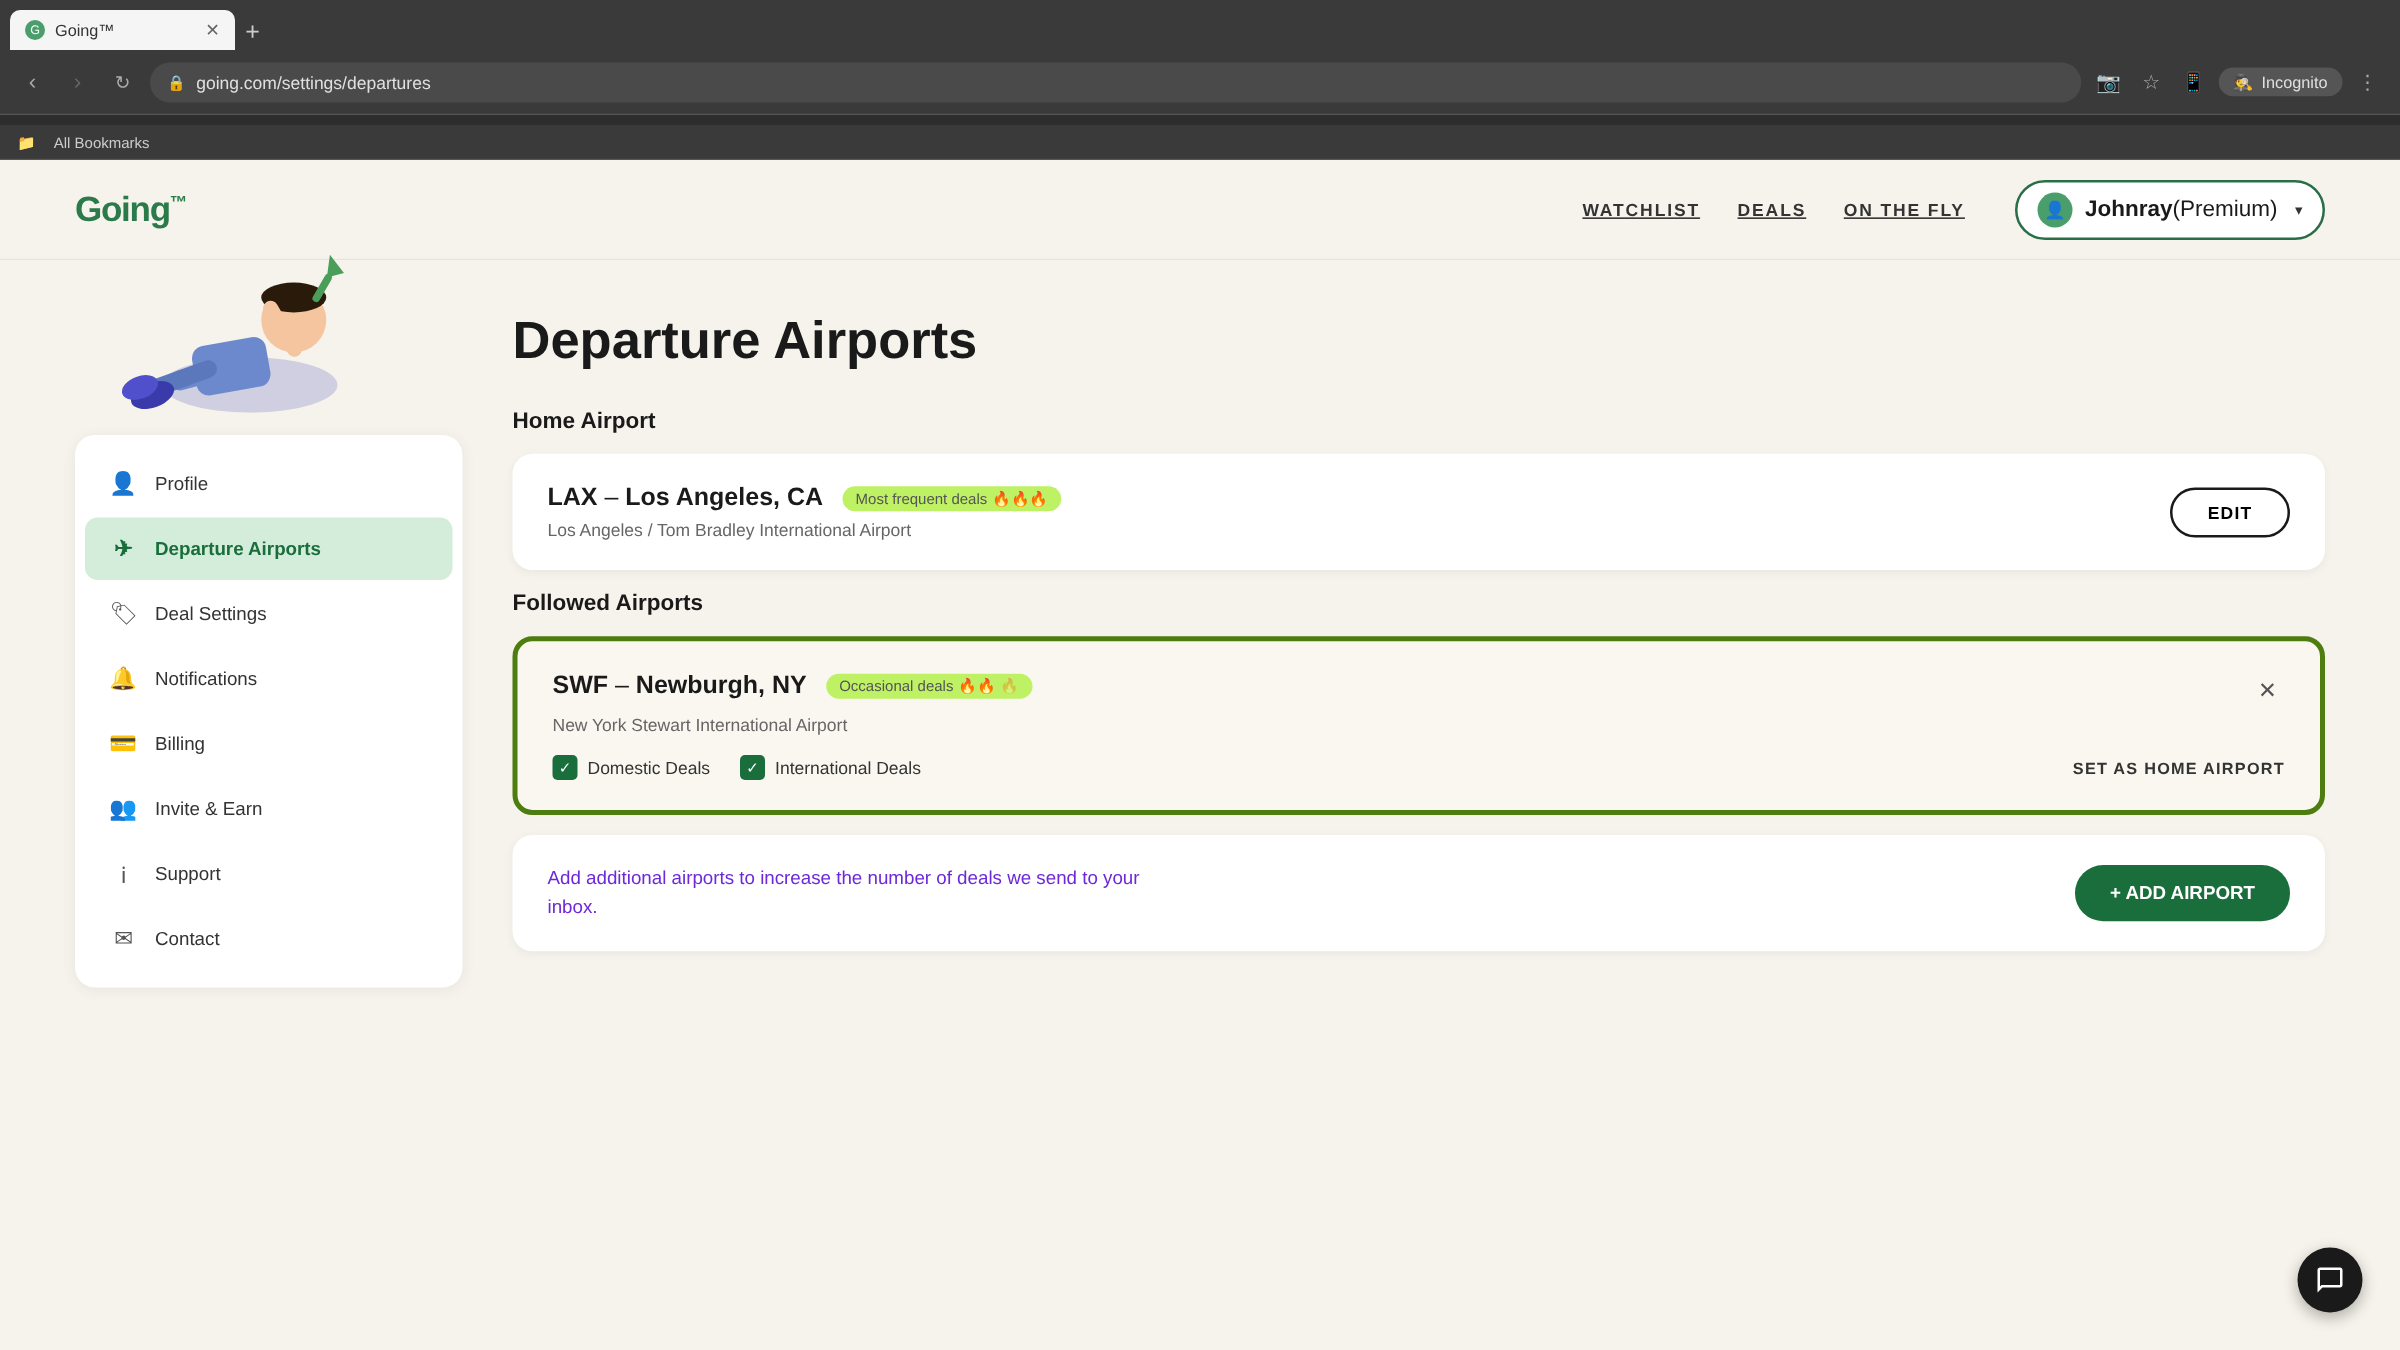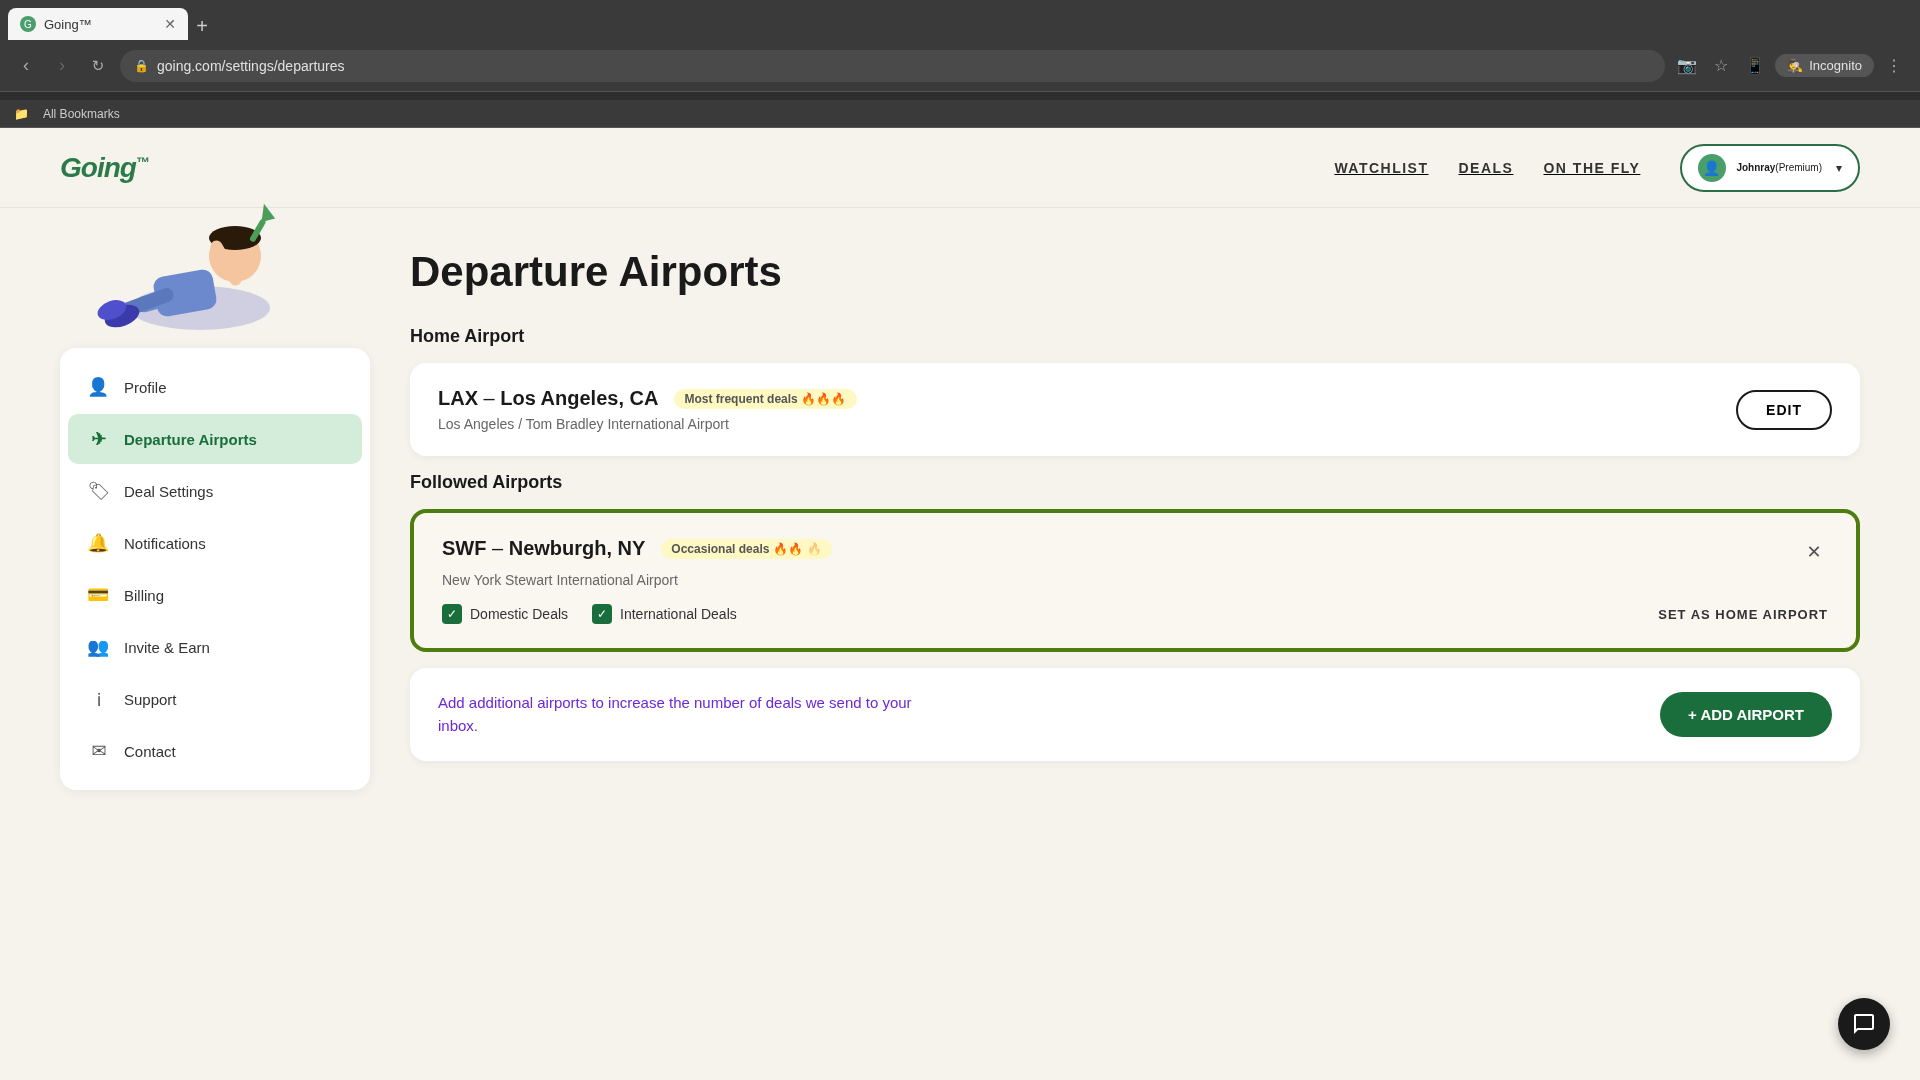--- a/index.html
+++ b/index.html
@@ -187,21 +187,21 @@
       height: 28px;
       background: #4a9e6b;
       border-radius: 50%;
       display: flex;
       align-items: center;
       justify-content: center;
       color: white;
       font-size: 14px;
     }
     .user-name {
-      font-size: 10px;
+      font-size: 18px;
       font-weight: 600;
       color: #1a1a1a;
     }
     .chevron-down { color: #333; font-size: 12px; margin-left: 4px; }
 
     
     .main-content {
       display: flex;
       padding: 0 60px;
       gap: 40px;
@@ -286,23 +286,23 @@
       gap: 16px;
       margin-bottom: 6px;
     }
     .airport-name {
       font-size: 20px;
       font-weight: 700;
       color: #1a1a1a;
     }
     .airport-badge {
       font-size: 12px;
-      font-weight: 700;
+      font-weight: 400;
       color: #555;
-      background: #fef9c3;
+      background: #bef264;
       padding: 3px 10px;
       border-radius: 12px;
       display: flex;
       align-items: center;
       gap: 4px;
     }
     .airport-subtitle {
       font-size: 14px;
       color: #666;
     }
@@ -476,21 +476,21 @@
 </div>
 <div class="bookmarks-bar" style="background:#3a3a3a; height:28px; display:flex; align-items:center; padding:0 14px; font-size:12px; color:#ccc; border-bottom:1px solid #555;">
   <span style="margin-right:6px;">📁</span>
   <span>All Bookmarks</span>
 </div>
 
 <div class="app">
 
   <nav class="top-nav">
     <div class="logo">
-      <span style="font-style:italic; font-weight:900; color:#2a7a4a;">Going</span><sup style="font-size:14px; color:#2a7a4a;">™</sup>
+      <span style="font-weight:900; color:#2a7a4a;">Going</span><sup style="font-size:14px; color:#2a7a4a;">™</sup>
     </div>
     <div class="nav-links">
       <a class="nav-link">WATCHLIST</a>
       <a class="nav-link">DEALS</a>
       <a class="nav-link">ON THE FLY</a>
     </div>
     <div class="user-btn">
       <div class="user-avatar">👤</div>
       <span class="user-name">
         <span>Johnray</span><span style="font-weight:400;">(Premium)</span>

